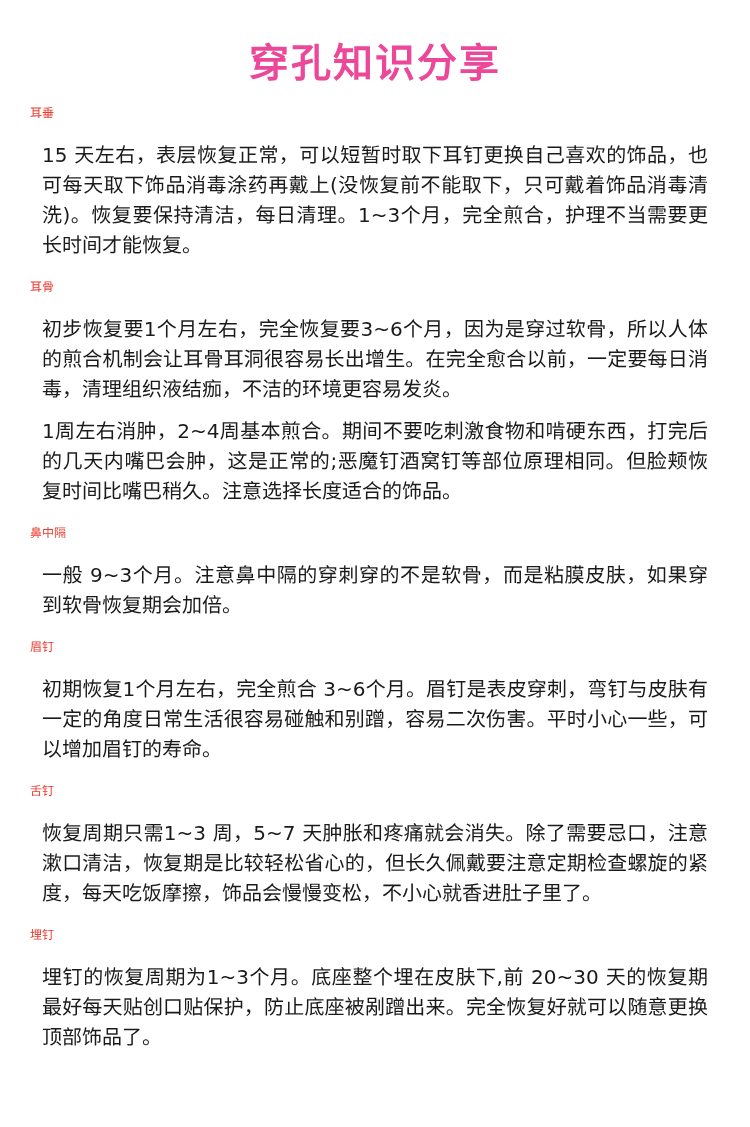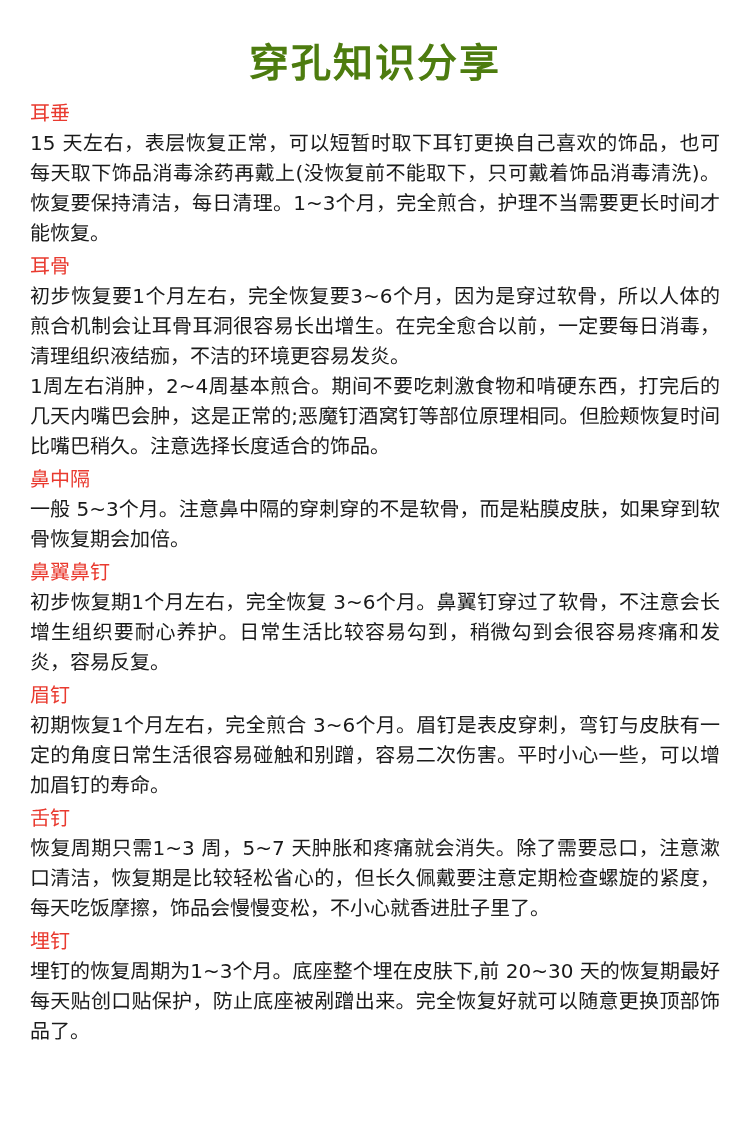--- a/index.html
+++ b/index.html
@@ -17,37 +17,37 @@
       padding: 0 30px;
       overflow: hidden;
       font-family: "DejaVu Sans", sans-serif;
     }
     .page-title {
       margin: 40px 0 12px 0;
       font-size: 40px;
       line-height: 46px;
       font-weight: 700;
       text-align: center;
-      color: #4d7c0f;
+      color: #ec4899;
       letter-spacing: 2px;
     }
     .section { margin: 0; }
     .section-heading {
-      font-size: 20px;
+      font-size: 12px;
       line-height: 30px;
       font-weight: 500;
       color: #e93a2f;
       margin: 3px 0 0 0;
     }
     .section-body {
       font-size: 20px;
       line-height: 30px;
       font-weight: 400;
       color: #1a1a1a;
-      margin: 0;
+      margin: 12px;
       text-align: justify;
       overflow-wrap: break-word;
       word-break: break-all;
     }
   </style>
 </head>
 <body>
 
 <div class="doc">
 
@@ -62,27 +62,23 @@
     <h2 class="section-heading">耳骨</h2>
     <p class="section-body">初步恢复要1个月左右，完全恢复要3~6个月，因为是穿过软骨，所以人体的煎合机制会让耳骨耳洞很容易长出增生。在完全愈合以前，一定要每日消毒，清理组织液结痂，不洁的环境更容易发炎。</p>
   </div>
 
   <div class="section">
     <p class="section-body">1周左右消肿，2~4周基本煎合。期间不要吃刺激食物和啃硬东西，打完后的几天内嘴巴会肿，这是正常的;恶魔钉酒窝钉等部位原理相同。但脸颊恢复时间比嘴巴稍久。注意选择长度适合的饰品。</p>
   </div>
 
   <div class="section">
     <h2 class="section-heading">鼻中隔</h2>
-    <p class="section-body">一般 5~3个月。注意鼻中隔的穿刺穿的不是软骨，而是粘膜皮肤，如果穿到软骨恢复期会加倍。</p>
+    <p class="section-body">一般 9~3个月。注意鼻中隔的穿刺穿的不是软骨，而是粘膜皮肤，如果穿到软骨恢复期会加倍。</p>
   </div>
 
-  <div class="section">
-    <h2 class="section-heading">鼻翼鼻钉</h2>
-    <p class="section-body">初步恢复期1个月左右，完全恢复 3~6个月。鼻翼钉穿过了软骨，不注意会长增生组织要耐心养护。日常生活比较容易勾到，稍微勾到会很容易疼痛和发炎，容易反复。</p>
-  </div>
 
   <div class="section">
     <h2 class="section-heading">眉钉</h2>
     <p class="section-body">初期恢复1个月左右，完全煎合 3~6个月。眉钉是表皮穿刺，弯钉与皮肤有一定的角度日常生活很容易碰触和别蹭，容易二次伤害。平时小心一些，可以增加眉钉的寿命。</p>
   </div>
 
   <div class="section">
   </div>
 
   <div class="section">

